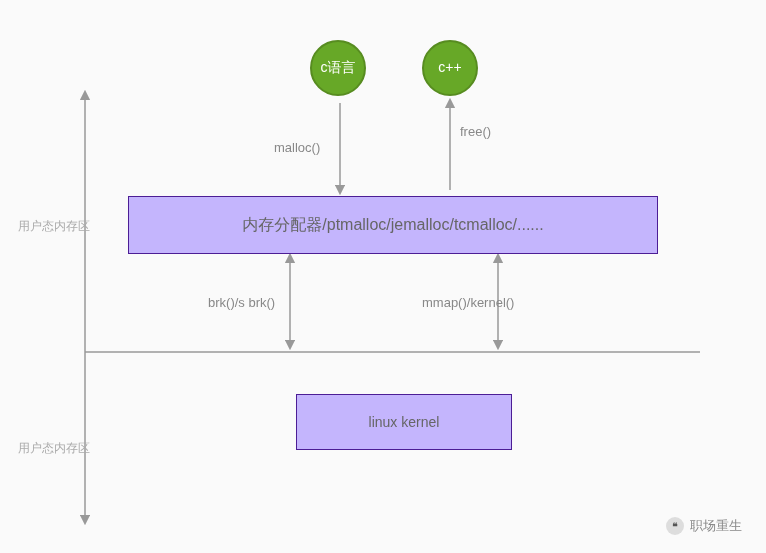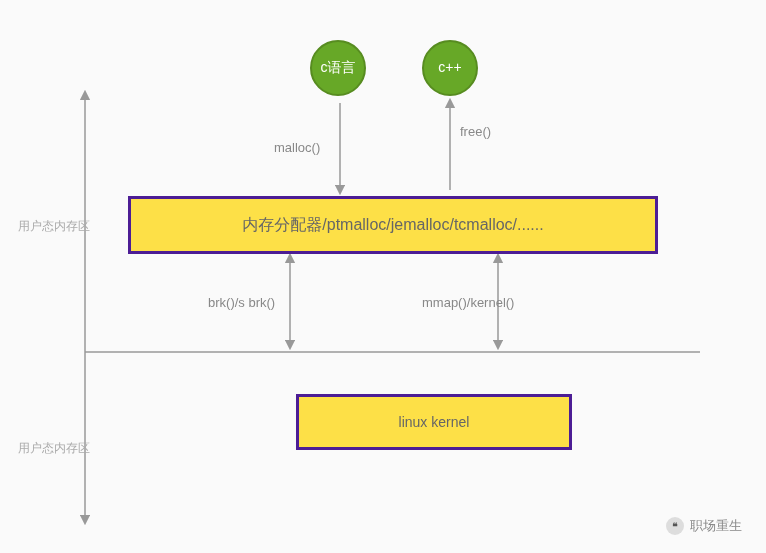--- a/index.html
+++ b/index.html
@@ -21,22 +21,22 @@
   color: #fff;
   display: flex;
   align-items: center;
   justify-content: center;
   text-align: right;
   font-size: 14px;
   line-height: 1.1;
 }
 .box {
   position: absolute;
-  background: #fde047;
-  border: 3px solid #4c1d95;
+  background: #c4b5fd;
+  border: 1px solid #4c1d95;
   display: flex;
   align-items: center;
   justify-content: center;
   color: #666;
   font-size: 16px;
   text-align: right;
 }
 .label {
   position: absolute;
   color: #888;
@@ -110,21 +110,21 @@
 
 <div class="label" style="left:274px; top:140px;">malloc()</div>
 <div class="label" style="left:460px; top:124px;">free()</div>
 <div class="label" style="left:208px; top:295px;">brk()/s brk()</div>
 <div class="label" style="left:422px; top:295px;">mmap()/kernel()</div>
 
 <div class="box" style="left:128px; top:196px; width:530px; height:58px;">
   <span>内存分配器/ptmalloc/jemalloc/tcmalloc/......</span>
 </div>
 
-<div class="box" style="left:296px; top:394px; width:276px; height:56px; font-size:14px;">
+<div class="box" style="left:296px; top:394px; width:216px; height:56px; font-size:14px;">
   <span>linux kernel</span>
 </div>
 
 <div class="zone-label" style="left:18px; top:218px;">用户态内存区</div>
 <div class="zone-label" style="left:18px; top:440px;">用户态内存区</div>
 
 <div class="watermark">
   <span class="wm-icon">❝</span>
   <span>职场重生</span>
 </div>

